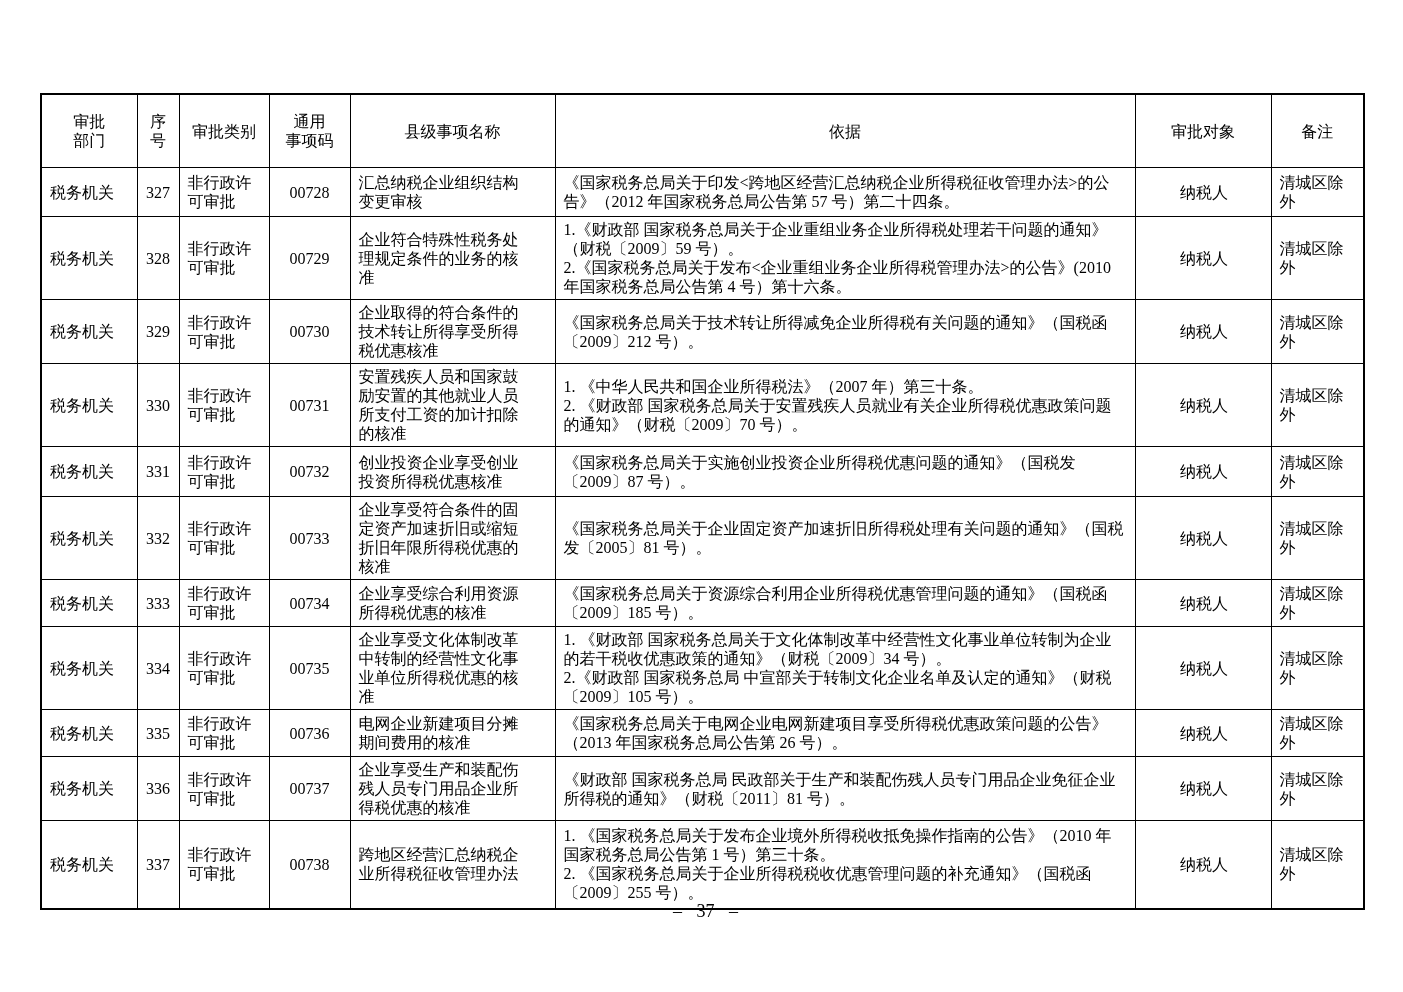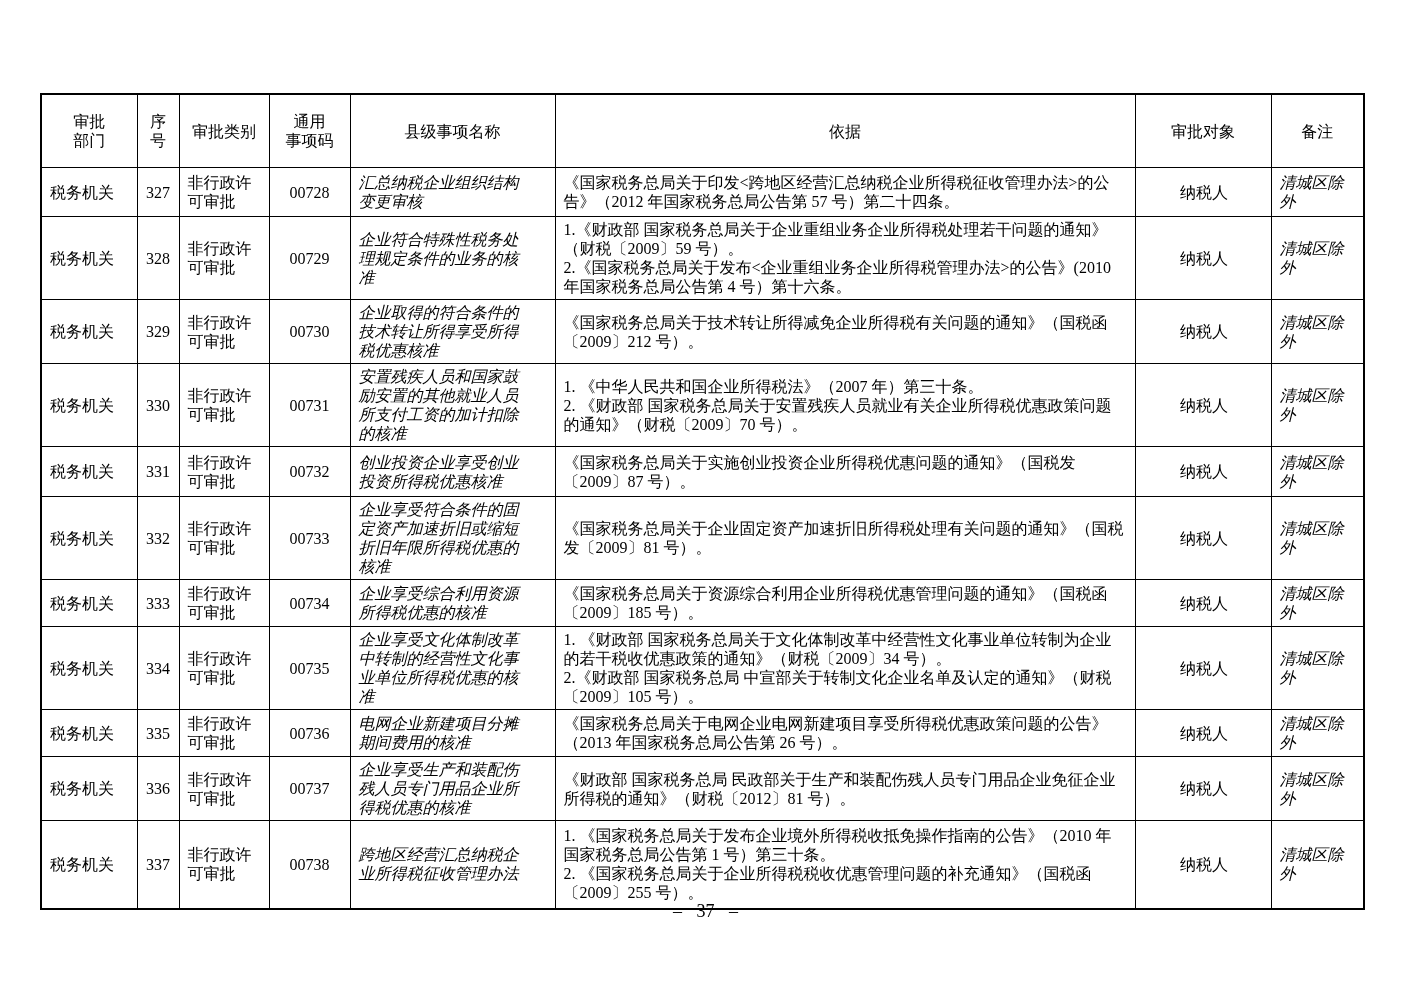--- a/index.html
+++ b/index.html
@@ -30,24 +30,24 @@
   }
   th{
     height:68px;text-align:center;white-space:pre-line;
     padding:2px 2px;
   }
   td{padding:3px 8px;text-align:left;}
   td.c-dept{padding:3px 6px 3px 8px;}
   td.c-seq{text-align:center;padding:3px 1px;}
   td.c-category{padding:3px 12px 3px 8px;margin-left:26px;}
   td.c-code{text-align:center;padding:3px 1px;}
-  td.c-item_name{padding:3px 22px 3px 8px;font-style:italic;}
+  td.c-item_name{padding:3px 22px 3px 8px;}
   td.c-basis{padding:3px 8px;white-space:pre-line;}
   td.c-target{padding:3px 6px 3px 8px;text-align:center;}
-  td.c-remark{padding:3px 14px 3px 8px;font-style:italic;}
+  td.c-remark{padding:3px 14px 3px 8px;}
   .page-number{
     position:absolute;left:4px;top:901px;width:1403px;
     text-align:center;font-size:18px;word-spacing:10px;
   }
 </style>
 </head>
 <body>
 
 <div class="sheet">
 
@@ -129,21 +129,21 @@
           <td class="c-basis">《国家税务总局关于实施创业投资企业所得税优惠问题的通知》（国税发〔2009〕87 号）。</td>
           <td class="c-target">纳税人</td>
           <td class="c-remark">清城区除外</td>
         </tr>
         <tr style="height: 74px;">
           <td class="c-dept">税务机关</td>
           <td class="c-seq">332</td>
           <td class="c-category">非行政许可审批</td>
           <td class="c-code">00733</td>
           <td class="c-item_name">企业享受符合条件的固定资产加速折旧或缩短折旧年限所得税优惠的核准</td>
-          <td class="c-basis">《国家税务总局关于企业固定资产加速折旧所得税处理有关问题的通知》（国税发〔2009〕81 号）。</td>
+          <td class="c-basis">《国家税务总局关于企业固定资产加速折旧所得税处理有关问题的通知》（国税发〔2005〕81 号）。</td>
           <td class="c-target">纳税人</td>
           <td class="c-remark">清城区除外</td>
         </tr>
         <tr style="height: 47px;">
           <td class="c-dept">税务机关</td>
           <td class="c-seq">333</td>
           <td class="c-category">非行政许可审批</td>
           <td class="c-code">00734</td>
           <td class="c-item_name">企业享受综合利用资源所得税优惠的核准</td>
           <td class="c-basis">《国家税务总局关于资源综合利用企业所得税优惠管理问题的通知》（国税函〔2009〕185 号）。</td>
@@ -170,21 +170,21 @@
           <td class="c-basis">《国家税务总局关于电网企业电网新建项目享受所得税优惠政策问题的公告》（2013 年国家税务总局公告第 26 号）。</td>
           <td class="c-target">纳税人</td>
           <td class="c-remark">清城区除外</td>
         </tr>
         <tr style="height: 57px;">
           <td class="c-dept">税务机关</td>
           <td class="c-seq">336</td>
           <td class="c-category">非行政许可审批</td>
           <td class="c-code">00737</td>
           <td class="c-item_name">企业享受生产和装配伤残人员专门用品企业所得税优惠的核准</td>
-          <td class="c-basis">《财政部 国家税务总局 民政部关于生产和装配伤残人员专门用品企业免征企业所得税的通知》（财税〔2012〕81 号）。</td>
+          <td class="c-basis">《财政部 国家税务总局 民政部关于生产和装配伤残人员专门用品企业免征企业所得税的通知》（财税〔2011〕81 号）。</td>
           <td class="c-target">纳税人</td>
           <td class="c-remark">清城区除外</td>
         </tr>
         <tr style="height: 88px;">
           <td class="c-dept">税务机关</td>
           <td class="c-seq">337</td>
           <td class="c-category">非行政许可审批</td>
           <td class="c-code">00738</td>
           <td class="c-item_name">跨地区经营汇总纳税企业所得税征收管理办法</td>
           <td class="c-basis">1. 《国家税务总局关于发布企业境外所得税收抵免操作指南的公告》（2010 年国家税务总局公告第 1 号）第三十条。

